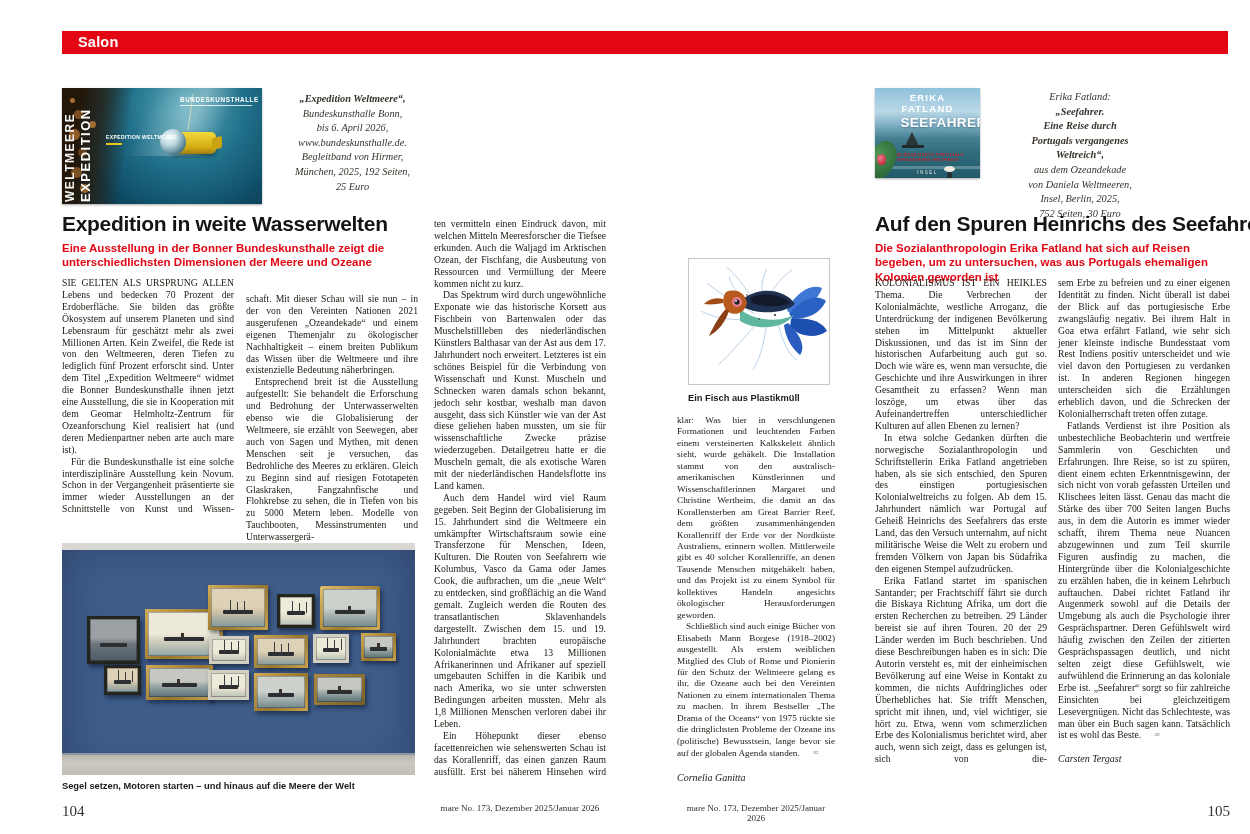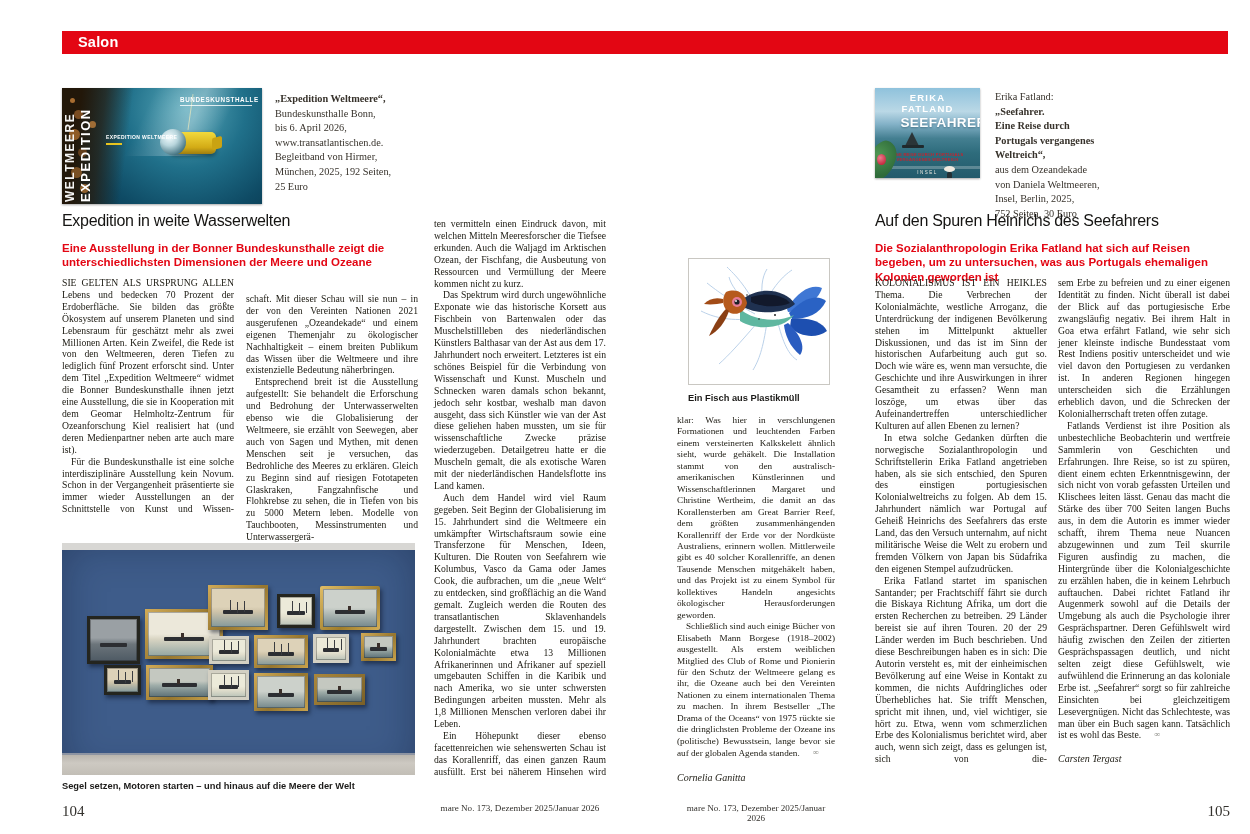--- a/index.html
+++ b/index.html
@@ -3,34 +3,34 @@
 <meta charset="utf-8">
 <style>
   html,body{margin:0;padding:0;background:#ffffff;}
   .spread{position:relative;width:1250px;height:834px;background:#fff;overflow:hidden;
           font-family:"Liberation Serif", serif;color:#1c1b19;margin-left:20px;}
   
   .section-bar{position:absolute;left:42px;top:31px;width:1166px;height:23px;background:#e30613;}
   .section-bar span{display:block;padding-left:16px;line-height:23px;color:#fff;
        font-family:"Liberation Sans",sans-serif;font-weight:bold;font-size:14.5px;letter-spacing:.2px;}
   
-  .headline{position:absolute;font-family:"Liberation Sans",sans-serif;font-weight:normal;
-       font-size:16px;letter-spacing:-0.3px;color:#151412;white-space:nowrap;}
+  .headline{position:absolute;font-family:"Liberation Sans",sans-serif;font-weight:bold;
+       font-size:21px;letter-spacing:-0.3px;color:#151412;white-space:nowrap;}
   .subhead{position:absolute;font-family:"Liberation Sans",sans-serif;font-weight:bold;
        font-size:11.5px;line-height:14.4px;color:#e30613;}
   
   .col{position:absolute;text-align:justify;font-size:9.7px;line-height:11.9px;color:#222018;}
   .col p{margin:0;hyphens:none;}
   .col p.ind{text-indent:9px;}
   .col p.cont{text-align-last:justify;}
   .mid-col{font-size:9.2px;line-height:11.45px;}
   .author{margin-top:12px !important;font-style:italic;font-size:10px;text-align:left;}
   .endmark{display:inline-block;margin-left:4px;color:#8a8a84;font-size:8.5px;vertical-align:1px;}
   
-  .credit{position:absolute;font-size:10.3px;line-height:14.6px;color:#37322b;}
+  .credit{position:absolute;font-style:italic;font-size:10.3px;line-height:14.6px;color:#37322b;text-align:center;}
   .credit .b{font-weight:bold;}
   
   .figcap{position:absolute;font-family:"Liberation Sans",sans-serif;font-weight:bold;
        font-size:9.3px;color:#1c1b19;}
   .folio{position:absolute;font-size:15px;color:#33312d;}
   .issue-line{position:absolute;font-size:9.1px;color:#33312d;text-align:center;}
   
   .cover-exp{position:absolute;left:42px;top:88px;width:200px;height:116px;overflow:hidden;
        background:radial-gradient(circle at 62% 18%, #5aa9ba 0%, #20708a 38%, #0e4a64 70%, #093246 100%);
        box-shadow:0 1px 2px rgba(0,0,0,.35);}
@@ -131,21 +131,21 @@
     <span class="vtitle vt1">EXPEDITION</span>
     <span class="vtitle vt2">WELTMEERE</span>
     <span class="venue">BUNDESKUNSTHALLE</span>
     <span class="smalltxt"><span>EXPEDITION WELTMEERE</span><i></i></span>
   </div>
 
   <div class="credit" style="left:255px;top:92px;width:155px;">
     <div class="b">„Expedition Weltmeere“,</div>
     <div>Bundeskunsthalle Bonn,</div>
     <div>bis 6. April 2026,</div>
-    <div>www.transatlantischen.de.</div>
+    <div>www.bundeskunsthalle.de.</div>
     <div>Begleitband von Hirmer,</div>
     <div>München, 2025, 192 Seiten,</div>
     <div>25 Euro</div>
   </div>
 
   <div class="headline" style="left:42px;top:212px;">Expedition in weite Wasserwelten</div>
   <div class="subhead" style="left:42px;top:241px;width:352px;">Eine Ausstellung in der Bonner Bundeskunsthalle zeigt die unterschiedlichsten Dimensionen der Meere und Ozeane</div>
 
   <div class="col" style="left:42px;top:277px;width:172px;">
     <p>SIE GELTEN ALS URSPRUNG ALLEN Lebens und bedecken 70 Prozent der Erdoberfläche. Sie bilden das größte Ökosystem auf unserem Planeten und sind Lebensraum für geschätzt mehr als zwei Millionen Arten. Kein Zweifel, die Rede ist von den Weltmeeren, deren Tiefen zu lediglich fünf Prozent erforscht sind. Unter dem Titel „Expedition Weltmeere“ widmet die Bonner Bundeskunsthalle ihnen jetzt eine Ausstellung, die sie in Kooperation mit dem Geomar Helmholtz-Zentrum für Ozeanforschung Kiel realisiert hat (und deren Medienpartner neben arte auch mare ist).</p>

